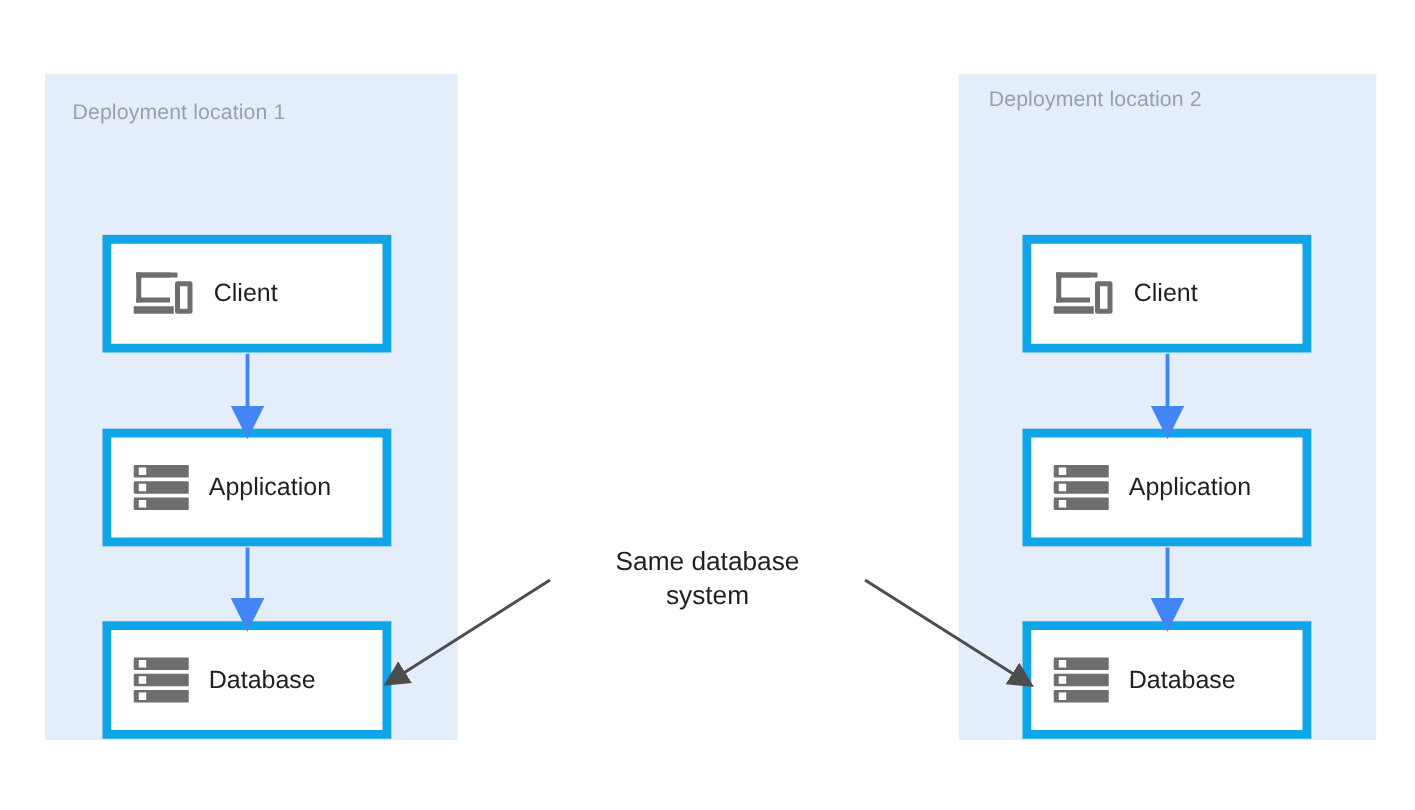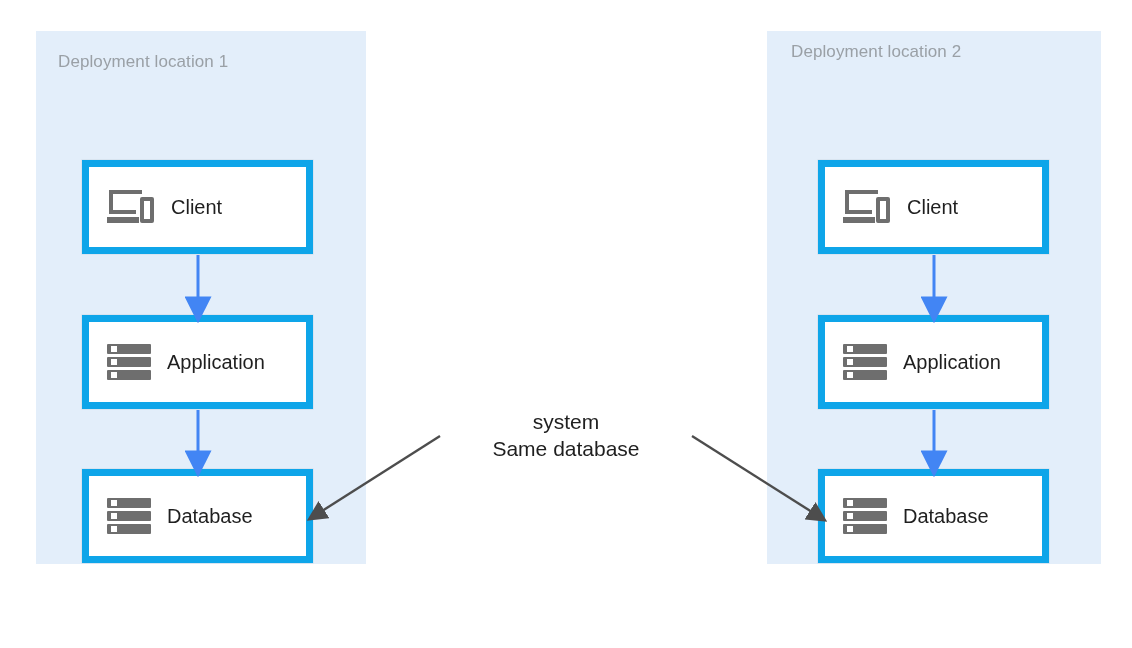--- a/index.html
+++ b/index.html
@@ -9,20 +9,21 @@
   }
   body {
     font-family: "Liberation Sans", sans-serif;
   }
   #canvas {
     position: relative;
     width: 1132px;
     height: 564px;
     background: #ffffff;
     overflow: hidden;
+    margin-top: 28px;
   }
   .zone {
     position: absolute;
     background: #e3eefa;
   }
   .zone-label {
     position: absolute;
     font-size: 17px;
     color: #9aa0a6;
     font-family: "Liberation Sans", sans-serif;
@@ -216,17 +217,17 @@
     <line x1="198" y1="410" x2="198" y2="454" stroke="#4285f4" stroke-width="3" marker-end="url(#bluehead)"></line>
 
     <line x1="934" y1="255" x2="934" y2="300" stroke="#4285f4" stroke-width="3" marker-end="url(#bluehead)"></line>
     <line x1="934" y1="410" x2="934" y2="454" stroke="#4285f4" stroke-width="3" marker-end="url(#bluehead)"></line>
 
     <line x1="440" y1="436" x2="322" y2="511" stroke="#4d4d4d" stroke-width="2.4" marker-end="url(#grayhead)"></line>
     <line x1="692" y1="436" x2="812" y2="512" stroke="#4d4d4d" stroke-width="2.4" marker-end="url(#grayhead)"></line>
   </svg>
 
   <div class="note" style="left:446px; top:408px; width:240px;">
+    <div>Same database</div>
     <div>system</div>
-    <div>Same database</div>
   </div>
 
 </div>
 
 </body></html>

